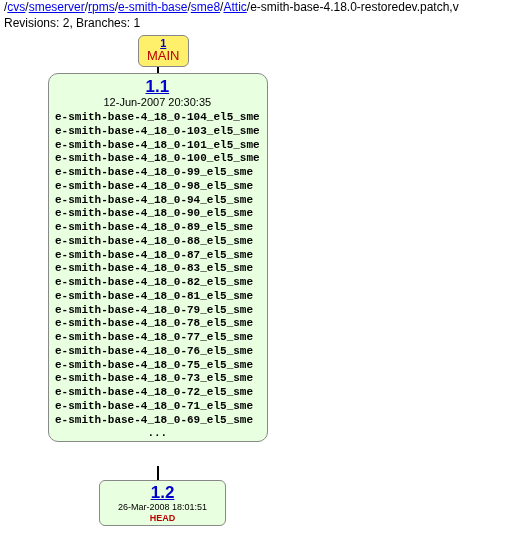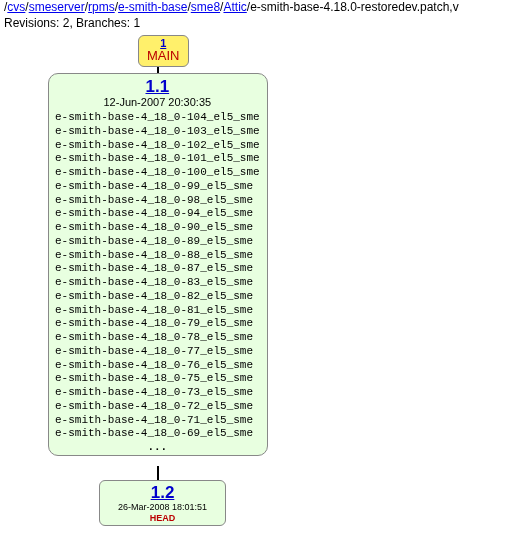--- a/index.html
+++ b/index.html
@@ -74,21 +74,21 @@
     color: #000000;
     line-height: 1;
     margin: 2px 0 3px 0;
   }
   .tag-list {
     font-family: "Courier New", monospace;
     font-size: 11px;
     line-height: 1.25;
     text-align: left;
     color: #000000;
-    font-weight: normal;
+    font-weight: bold;
   }
   .tag-list span { display: block; white-space: nowrap; }
   .ellipsis {
     font-family: "Courier New", monospace;
     font-size: 11px;
     font-weight: bold;
     text-align: center;
   }
   .small-rev-box {
     background: #e8ffe0;
@@ -148,21 +148,20 @@
     </div>
   </div>
 
   <div class="node" style="left:48px; top:42px;">
     <div class="rev-box">
       <div class="rev-num">1.1</div>
       <div class="rev-date">12-Jun-2007 20:30:35</div>
       <div class="tag-list" id="tag-list">
           <span>e-smith-base-4_18_0-104_el5_sme</span>
           <span>e-smith-base-4_18_0-103_el5_sme</span>
-          <span>e-smith-base-4_18_0-102_el5_sme</span>
           <span>e-smith-base-4_18_0-101_el5_sme</span>
           <span>e-smith-base-4_18_0-100_el5_sme</span>
           <span>e-smith-base-4_18_0-99_el5_sme</span>
           <span>e-smith-base-4_18_0-98_el5_sme</span>
           <span>e-smith-base-4_18_0-94_el5_sme</span>
           <span>e-smith-base-4_18_0-90_el5_sme</span>
           <span>e-smith-base-4_18_0-89_el5_sme</span>
           <span>e-smith-base-4_18_0-88_el5_sme</span>
           <span>e-smith-base-4_18_0-87_el5_sme</span>
           <span>e-smith-base-4_18_0-83_el5_sme</span>

